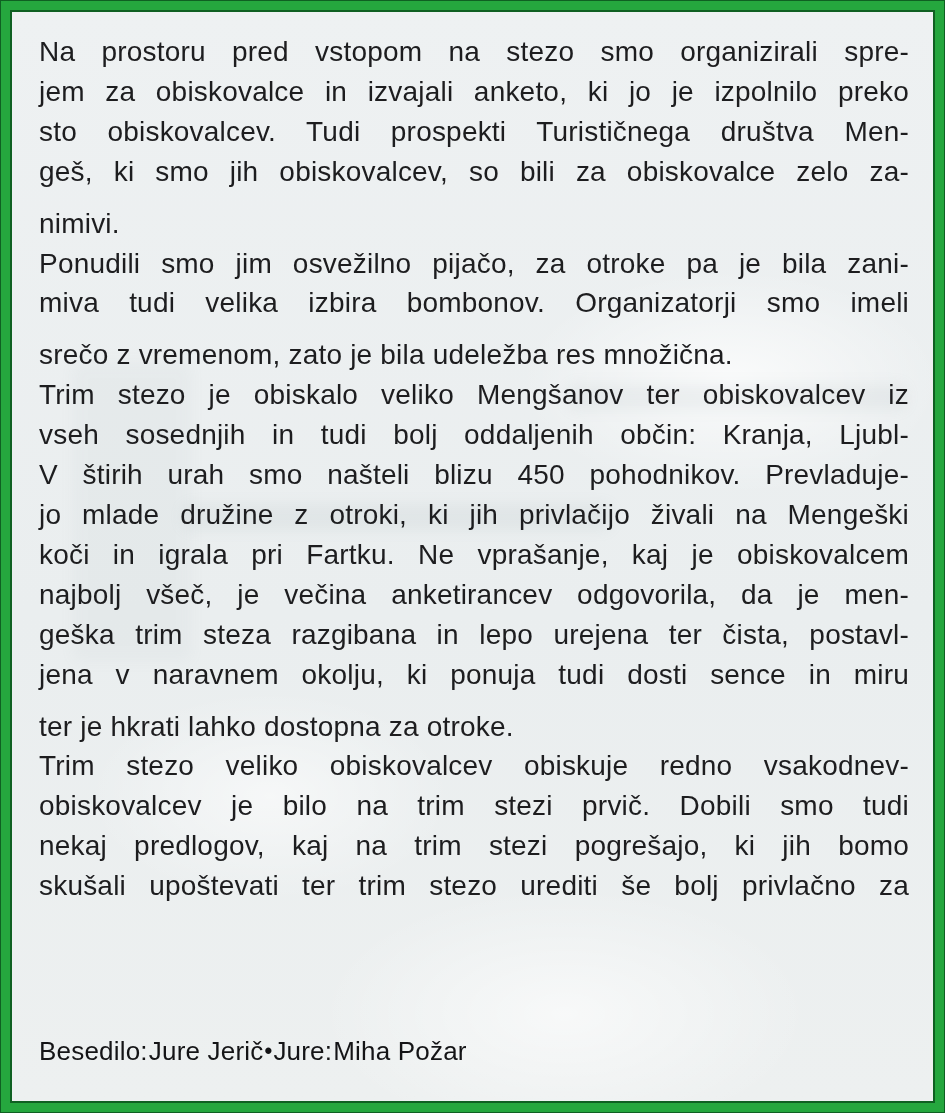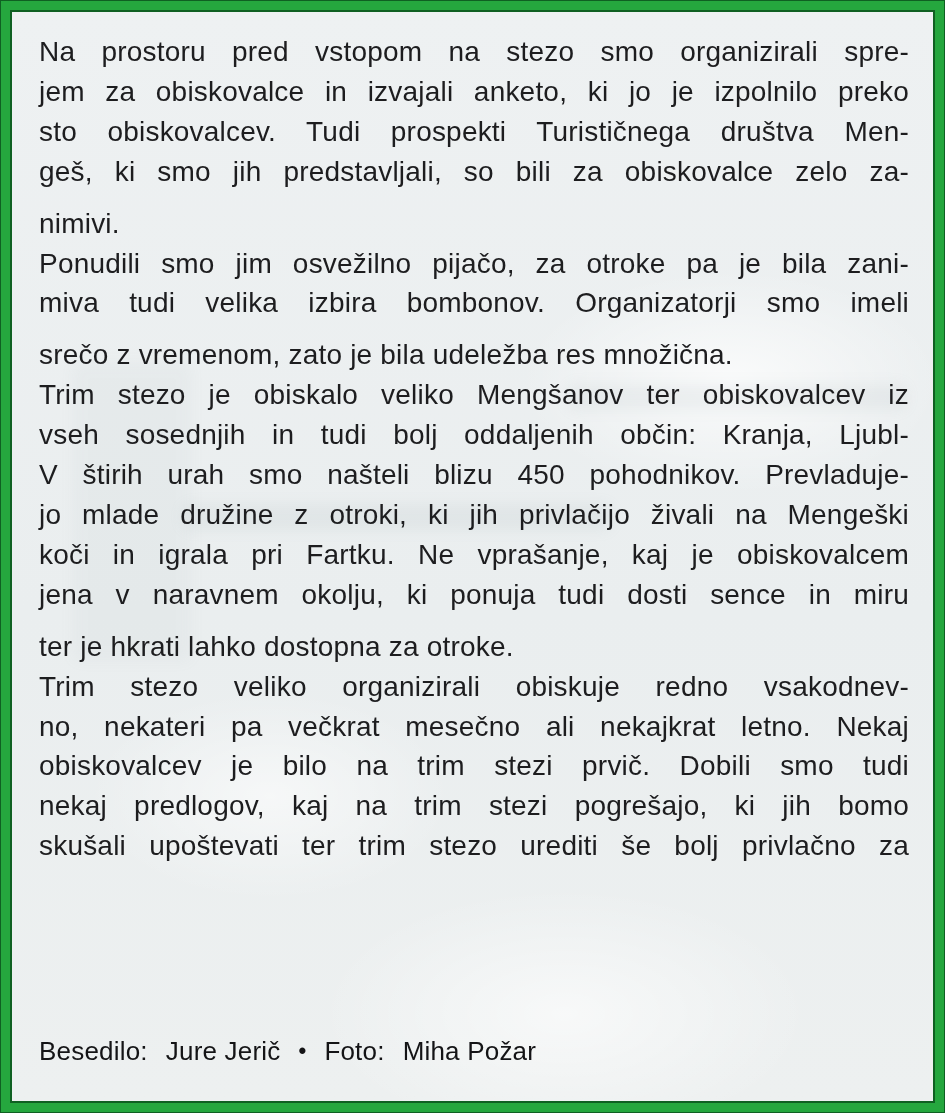--- a/index.html
+++ b/index.html
@@ -67,21 +67,21 @@
     text-align-last:left;
     margin-top:12px;
   }
 
   .footer{
     position:relative;
     margin-top:auto;
     padding-bottom:14px;
     display:flex;
     align-items:baseline;
-    gap:18px;
+    gap:1px;
     font-size:26px;
     color:#141416;
     letter-spacing:0.2px;
   }
   .footer .bold{font-weight:400;}
   .footer .dot{font-weight:700;font-size:22px;position:relative;top:-2px;}
 </style>
 </head>
 <body>
 
@@ -90,48 +90,49 @@
 
     <div class="ghost g1"></div>
     <div class="ghost g2"></div>
     <div class="ghost g3"></div>
 
     <div class="article">
         <div>
           <div class="line">Na prostoru pred vstopom na stezo smo organizirali spre-</div>
           <div class="line">jem za obiskovalce in izvajali anketo, ki jo je izpolnilo preko</div>
           <div class="line">sto obiskovalcev. Tudi prospekti Turističnega društva Men-</div>
-          <div class="line">geš, ki smo jih predstavljali, so bili za obiskovalce zelo za-</div>
+          <div class="line">geš, ki smo jih obiskovalcev, so bili za obiskovalce zelo za-</div>
           <div class="line last">nimivi.</div>
         </div>
         <div>
           <div class="line">Ponudili smo jim osvežilno pijačo, za otroke pa je bila zani-</div>
           <div class="line">miva tudi velika izbira bombonov. Organizatorji smo imeli</div>
           <div class="line last">srečo z vremenom, zato je bila udeležba res množična.</div>
         </div>
         <div>
           <div class="line">Trim stezo je obiskalo veliko Mengšanov ter obiskovalcev iz</div>
           <div class="line">vseh sosednjih in tudi bolj oddaljenih občin: Kranja, Ljubl-</div>
           <div class="line">V štirih urah smo našteli blizu 450 pohodnikov. Prevladuje-</div>
           <div class="line">jo mlade družine z otroki, ki jih privlačijo živali na Mengeški</div>
           <div class="line">koči in igrala pri Fartku. Ne vprašanje, kaj je obiskovalcem</div>
+          <div class="line">najbolj všeč, je večina anketirancev odgovorila, da je men-</div>
+          <div class="line">geška trim steza razgibana in lepo urejena ter čista, postavl-</div>
           <div class="line">jena v naravnem okolju, ki ponuja tudi dosti sence in miru</div>
           <div class="line last">ter je hkrati lahko dostopna za otroke.</div>
         </div>
         <div>
-          <div class="line">Trim stezo veliko organizirali obiskuje redno vsakodnev-</div>
-          <div class="line">no, nekateri pa večkrat mesečno ali nekajkrat letno. Nekaj</div>
+          <div class="line">Trim stezo veliko obiskovalcev obiskuje redno vsakodnev-</div>
           <div class="line">obiskovalcev je bilo na trim stezi prvič. Dobili smo tudi</div>
           <div class="line">nekaj predlogov, kaj na trim stezi pogrešajo, ki jih bomo</div>
           <div class="line">skušali upoštevati ter trim stezo urediti še bolj privlačno za</div>
         </div>
       </div>
 
     <div class="footer">
       <span>Besedilo:</span>
       <span class="bold">Jure Jerič</span>
       <span class="dot">•</span>
-      <span>Foto:</span>
+      <span>Jure:</span>
       <span class="bold">Miha Požar</span>
     </div>
 
   </div>
 </div>
 
 </body></html>

